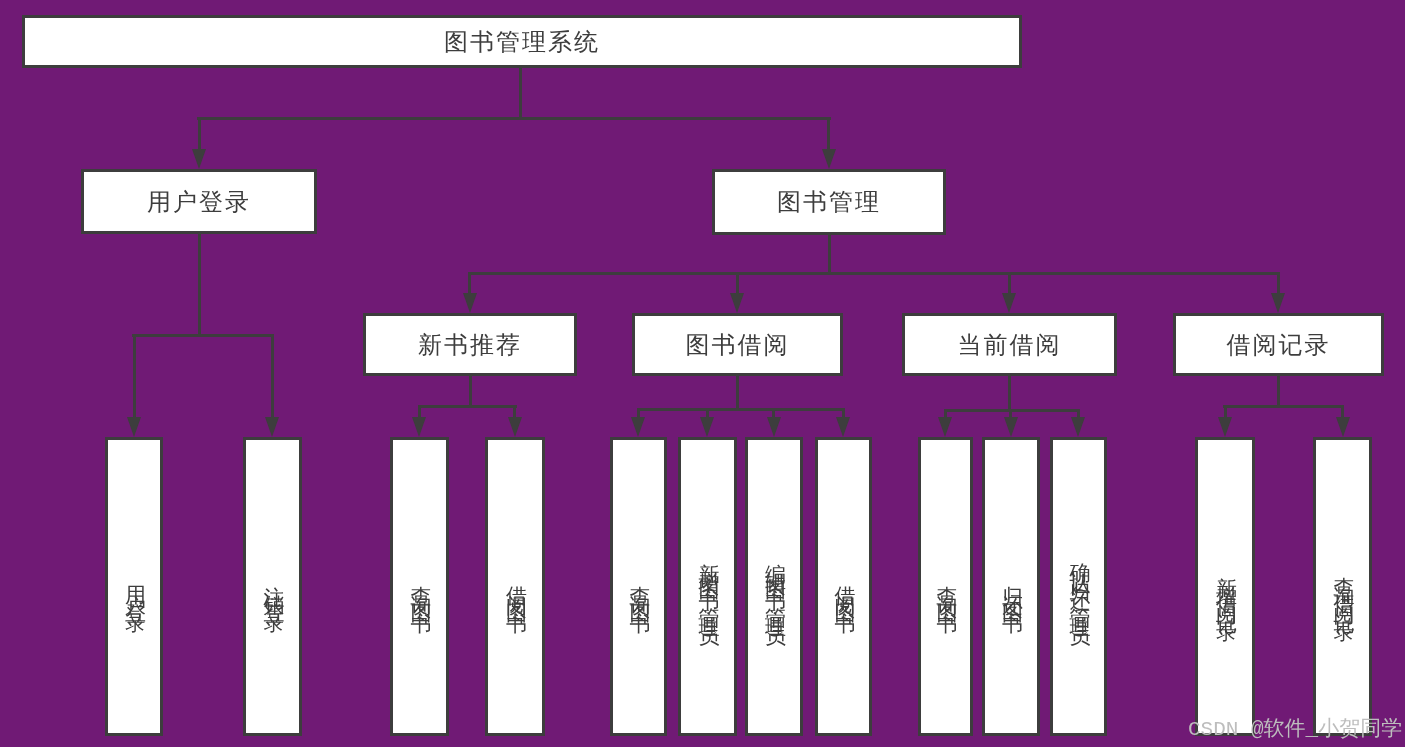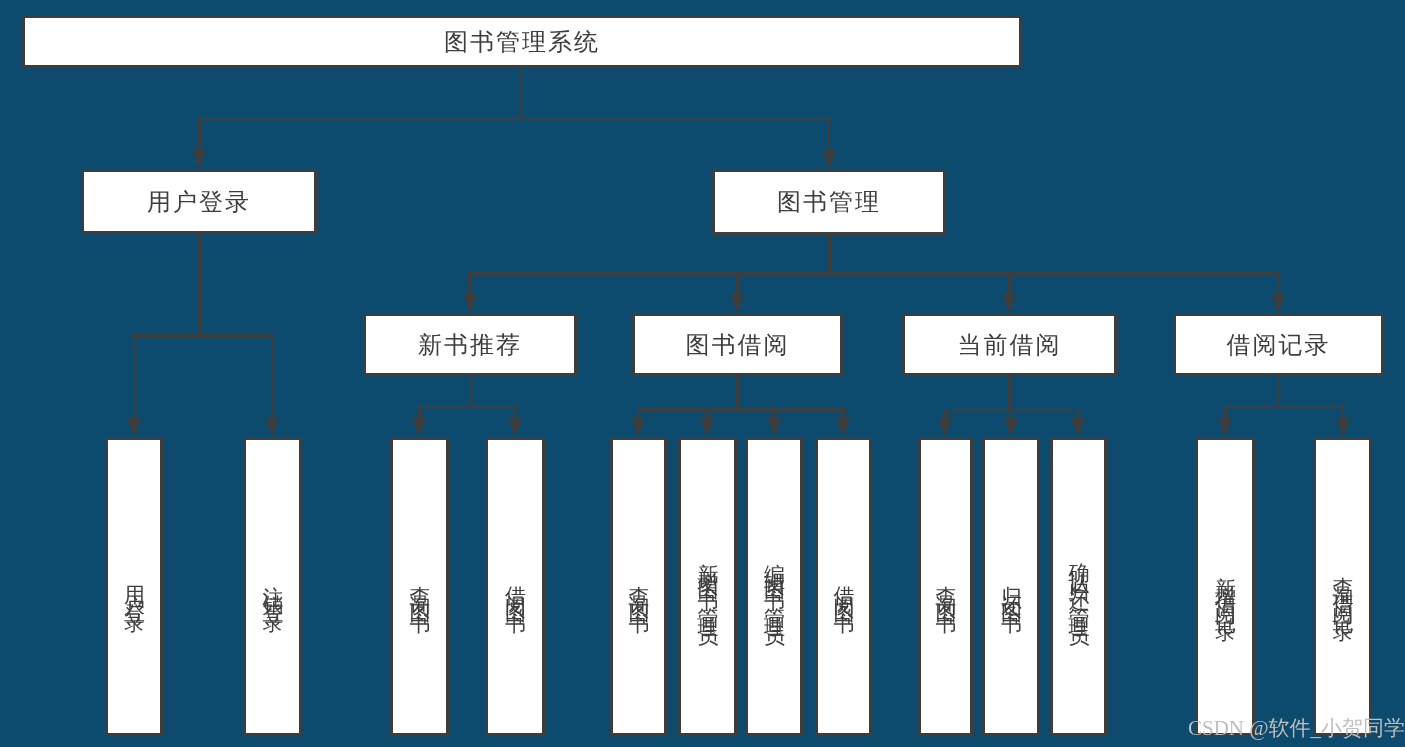--- a/index.html
+++ b/index.html
@@ -4,22 +4,22 @@
 <style>
   html, body {
     margin: 0;
     padding: 0;
     background: #ffffff;
   }
   .canvas {
     position: relative;
     width: 1405px;
     height: 747px;
-    background: #0c4a6e;
-    font-family: Liberation Serif, serif;
+    background: #701a75;
+    font-family: Liberation Mono, monospace;
     overflow: hidden;
   }
   .box {
     position: absolute;
     box-sizing: border-box;
     border: 3px solid #3d3d3d;
     background: #ffffff;
     display: flex;
     align-items: center;
     justify-content: center;

